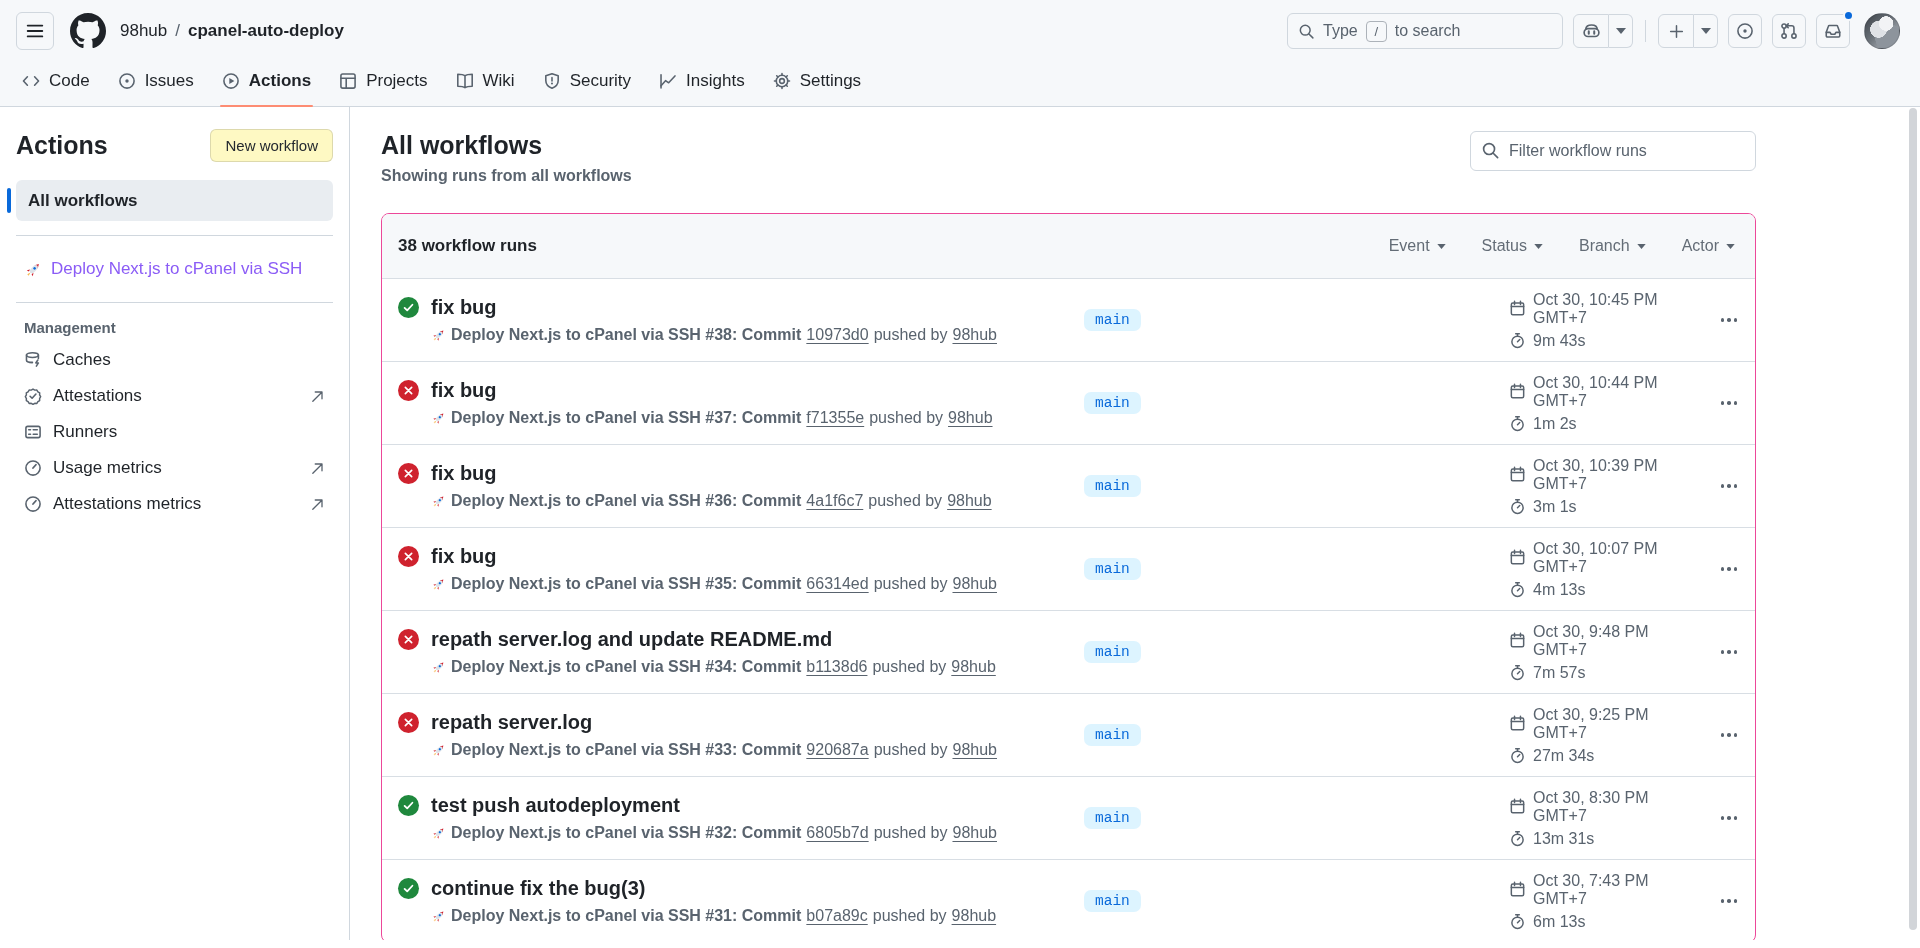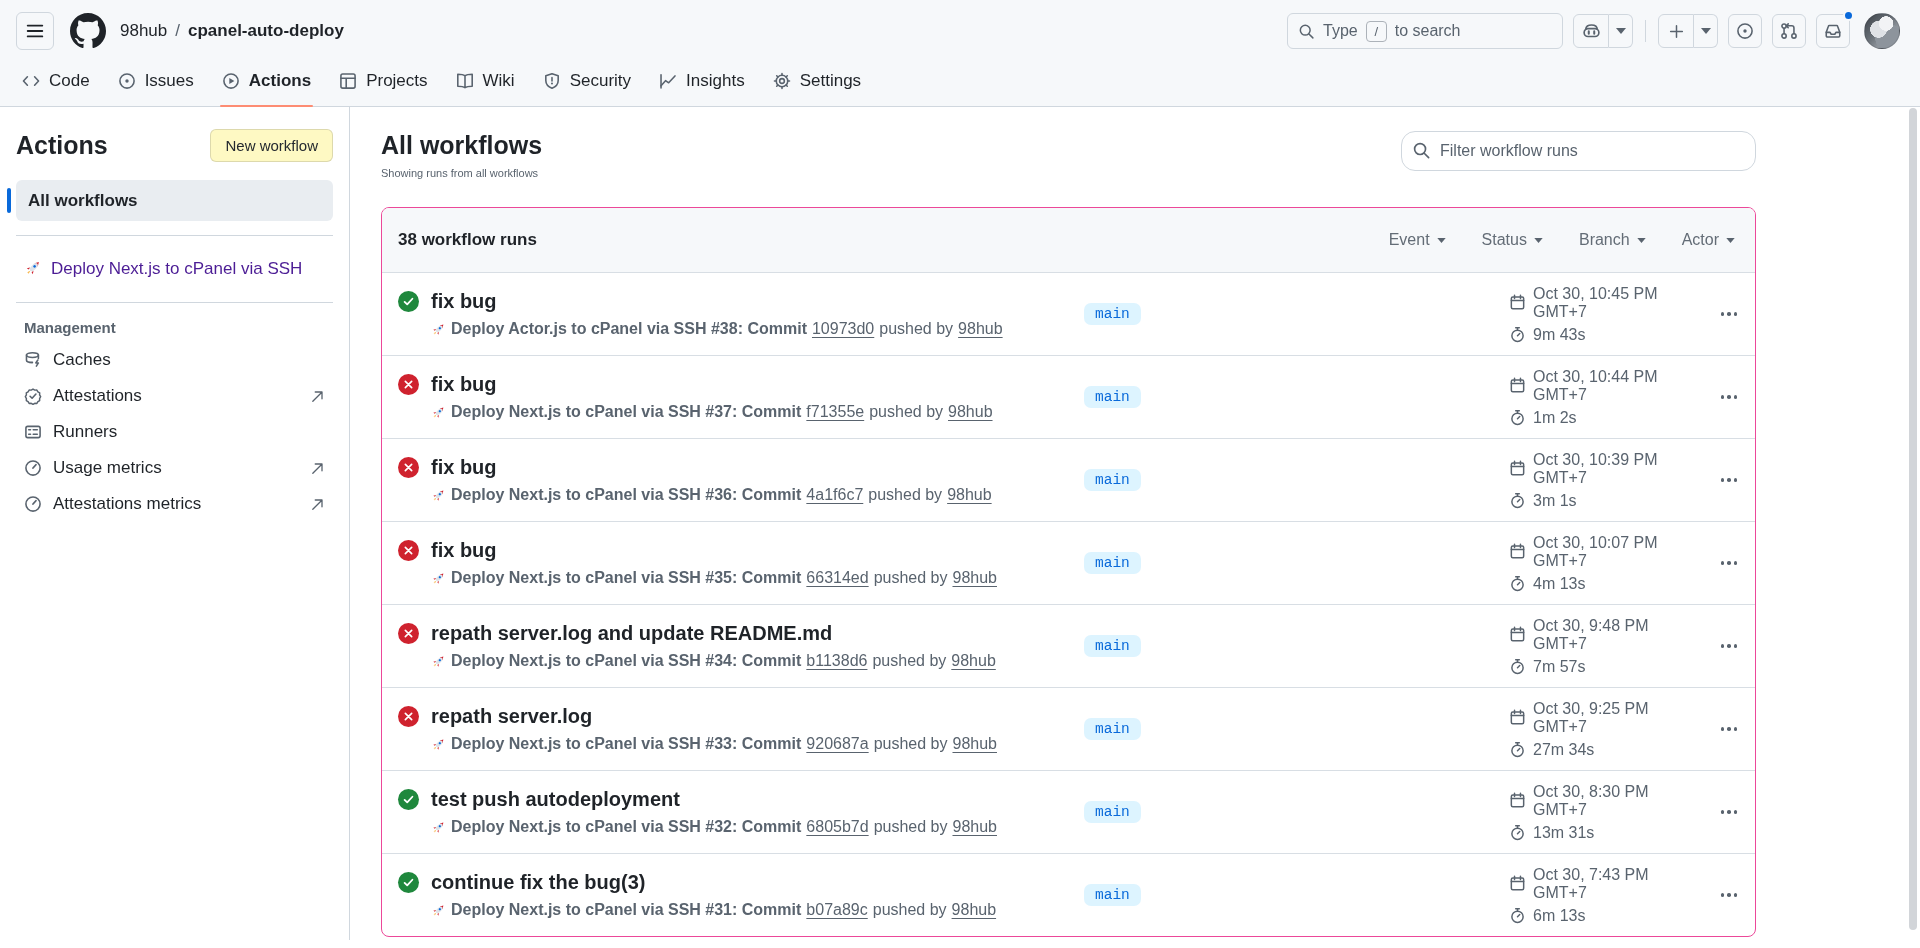--- a/index.html
+++ b/index.html
@@ -49,32 +49,32 @@
   .layout { display:flex; height:833px; }
 
   
   .sidebar { width:350px; border-right:1px solid #d0d7de; padding:22px 16px; flex-shrink:0; background:#fff; }
   .sidebar-head { display:flex; align-items:center; justify-content:space-between; }
   .sidebar-title { font-size:25px; font-weight:600; }
   .new-workflow-btn { font-family:inherit; font-size:15px; font-weight:500; color:#24292f; background:#fef9c3; border:1px solid rgba(31,35,40,.15); border-radius:6px; padding:7px 14px; cursor:pointer; }
   .all-workflows-item { position:relative; margin-top:18px; height:41px; display:flex; align-items:center; padding:0 12px; background:#e9edf1; border-radius:6px; font-size:17px; font-weight:600; cursor:pointer; }
   .all-workflows-item::before { content:""; position:absolute; left:-9px; top:8px; width:4px; height:25px; border-radius:3px; background:#0969da; }
   .side-divider { border:none; border-top:1px solid #d0d7de; margin:14px 0; }
-  .workflow-item { display:flex; align-items:flex-start; gap:9px; padding:9px 8px; font-size:17px; color:#4c1d95; cursor:pointer; border-radius:6px; }
+  .workflow-item { display:flex; align-items:flex-end; gap:9px; padding:9px 8px; font-size:17px; color:#8b5cf6; cursor:pointer; border-radius:6px; }
   .side-section-title { font-size:15px; font-weight:600; color:#59636e; margin:16px 0 6px 8px; }
   .side-item { display:flex; align-items:center; gap:11px; padding:8px 8px; font-size:17px; color:#1f2328; cursor:pointer; border-radius:6px; }
   .side-item .ext { margin-left:auto; }
 
   
   .main { flex:1; padding:24px 164px 0 31px; overflow:hidden; }
   .main-header { display:flex; justify-content:space-between; align-items:flex-start; }
   .page-title { font-size:25px; font-weight:600; }
-  .page-subtitle { font-size:11px; color:#59636e; margin-top:7px; }
+  .page-subtitle { font-size:16px; color:#59636e; margin-top:7px;font-weight:bold; }
   .filter-input-wrap { position:relative; }
-  .filter-input { width:355px; height:40px; border:1px solid #d0d7de; border-radius:14px; padding:0 20px 0 38px; font-family:inherit; font-size:16px; color:#1f2328; background:#fff; }
+  .filter-input { width:286px; height:40px; border:1px solid #d0d7de; border-radius:6px; padding:0 20px 0 38px; font-family:inherit; font-size:16px; color:#1f2328; background:#fff; }
   .filter-input::placeholder { color:#59636e; }
   .filter-search-icon { position:absolute; left:11px; top:10px; }
 
   .runs-card { margin-top:28px; border:1px solid #ec4899; border-radius:8px; overflow:hidden; }
   .runs-card-header { height:64px; background:#f6f8fa; display:flex; align-items:center; justify-content:space-between; padding:0 20px 0 16px; }
   .runs-count { font-size:17px; font-weight:600; }
   .runs-filters { display:flex; align-items:center; }
   .runs-filter { display:flex; align-items:center; gap:7px; margin-left:36px; font-size:16px; color:#636c76; cursor:pointer; }
 
   .run-row { display:grid; grid-template-columns:minmax(0,1fr) 425px 190px 40px; align-items:center; height:83px; padding:0 16px; border-top:1px solid #d8dee4; }
@@ -443,21 +443,21 @@
                   <svg width="15" height="15" viewBox="0 0 16 16">
                     <g transform="rotate(45 8 8)">
                       <path fill="#cf222e" d="M8 0.6 10 4H6z"></path>
                       <ellipse fill="#dde3e9" cx="8" cy="7" rx="2.2" ry="4.4"></ellipse>
                       <circle fill="#0969da" cx="8" cy="6" r="1.2"></circle>
                       <path fill="#cf222e" d="M5.9 9.5 4.2 12l2-.4zM10.1 9.5l1.7 2.5-2-.4z"></path>
                       <path fill="#f5a623" d="M8 11.6 9 14.6 8 13.8 7 14.6z"></path>
                     </g>
                   </svg>
                 </span>
-                <span style="font-weight:700">Deploy Actor.js to cPanel via SSH #38: Commit</span>
+                <span style="font-weight:700">Deploy Next.js to cPanel via SSH #38: Commit</span>
                 <a class="lnk">10973d0</a>
                 <span>pushed by</span>
                 <a class="lnk">98hub</a>
               </div>
             </div>
             <div>
               <span class="branch-badge">main</span>
             </div>
             <div class="run-meta">
               <span class="meta-line">

